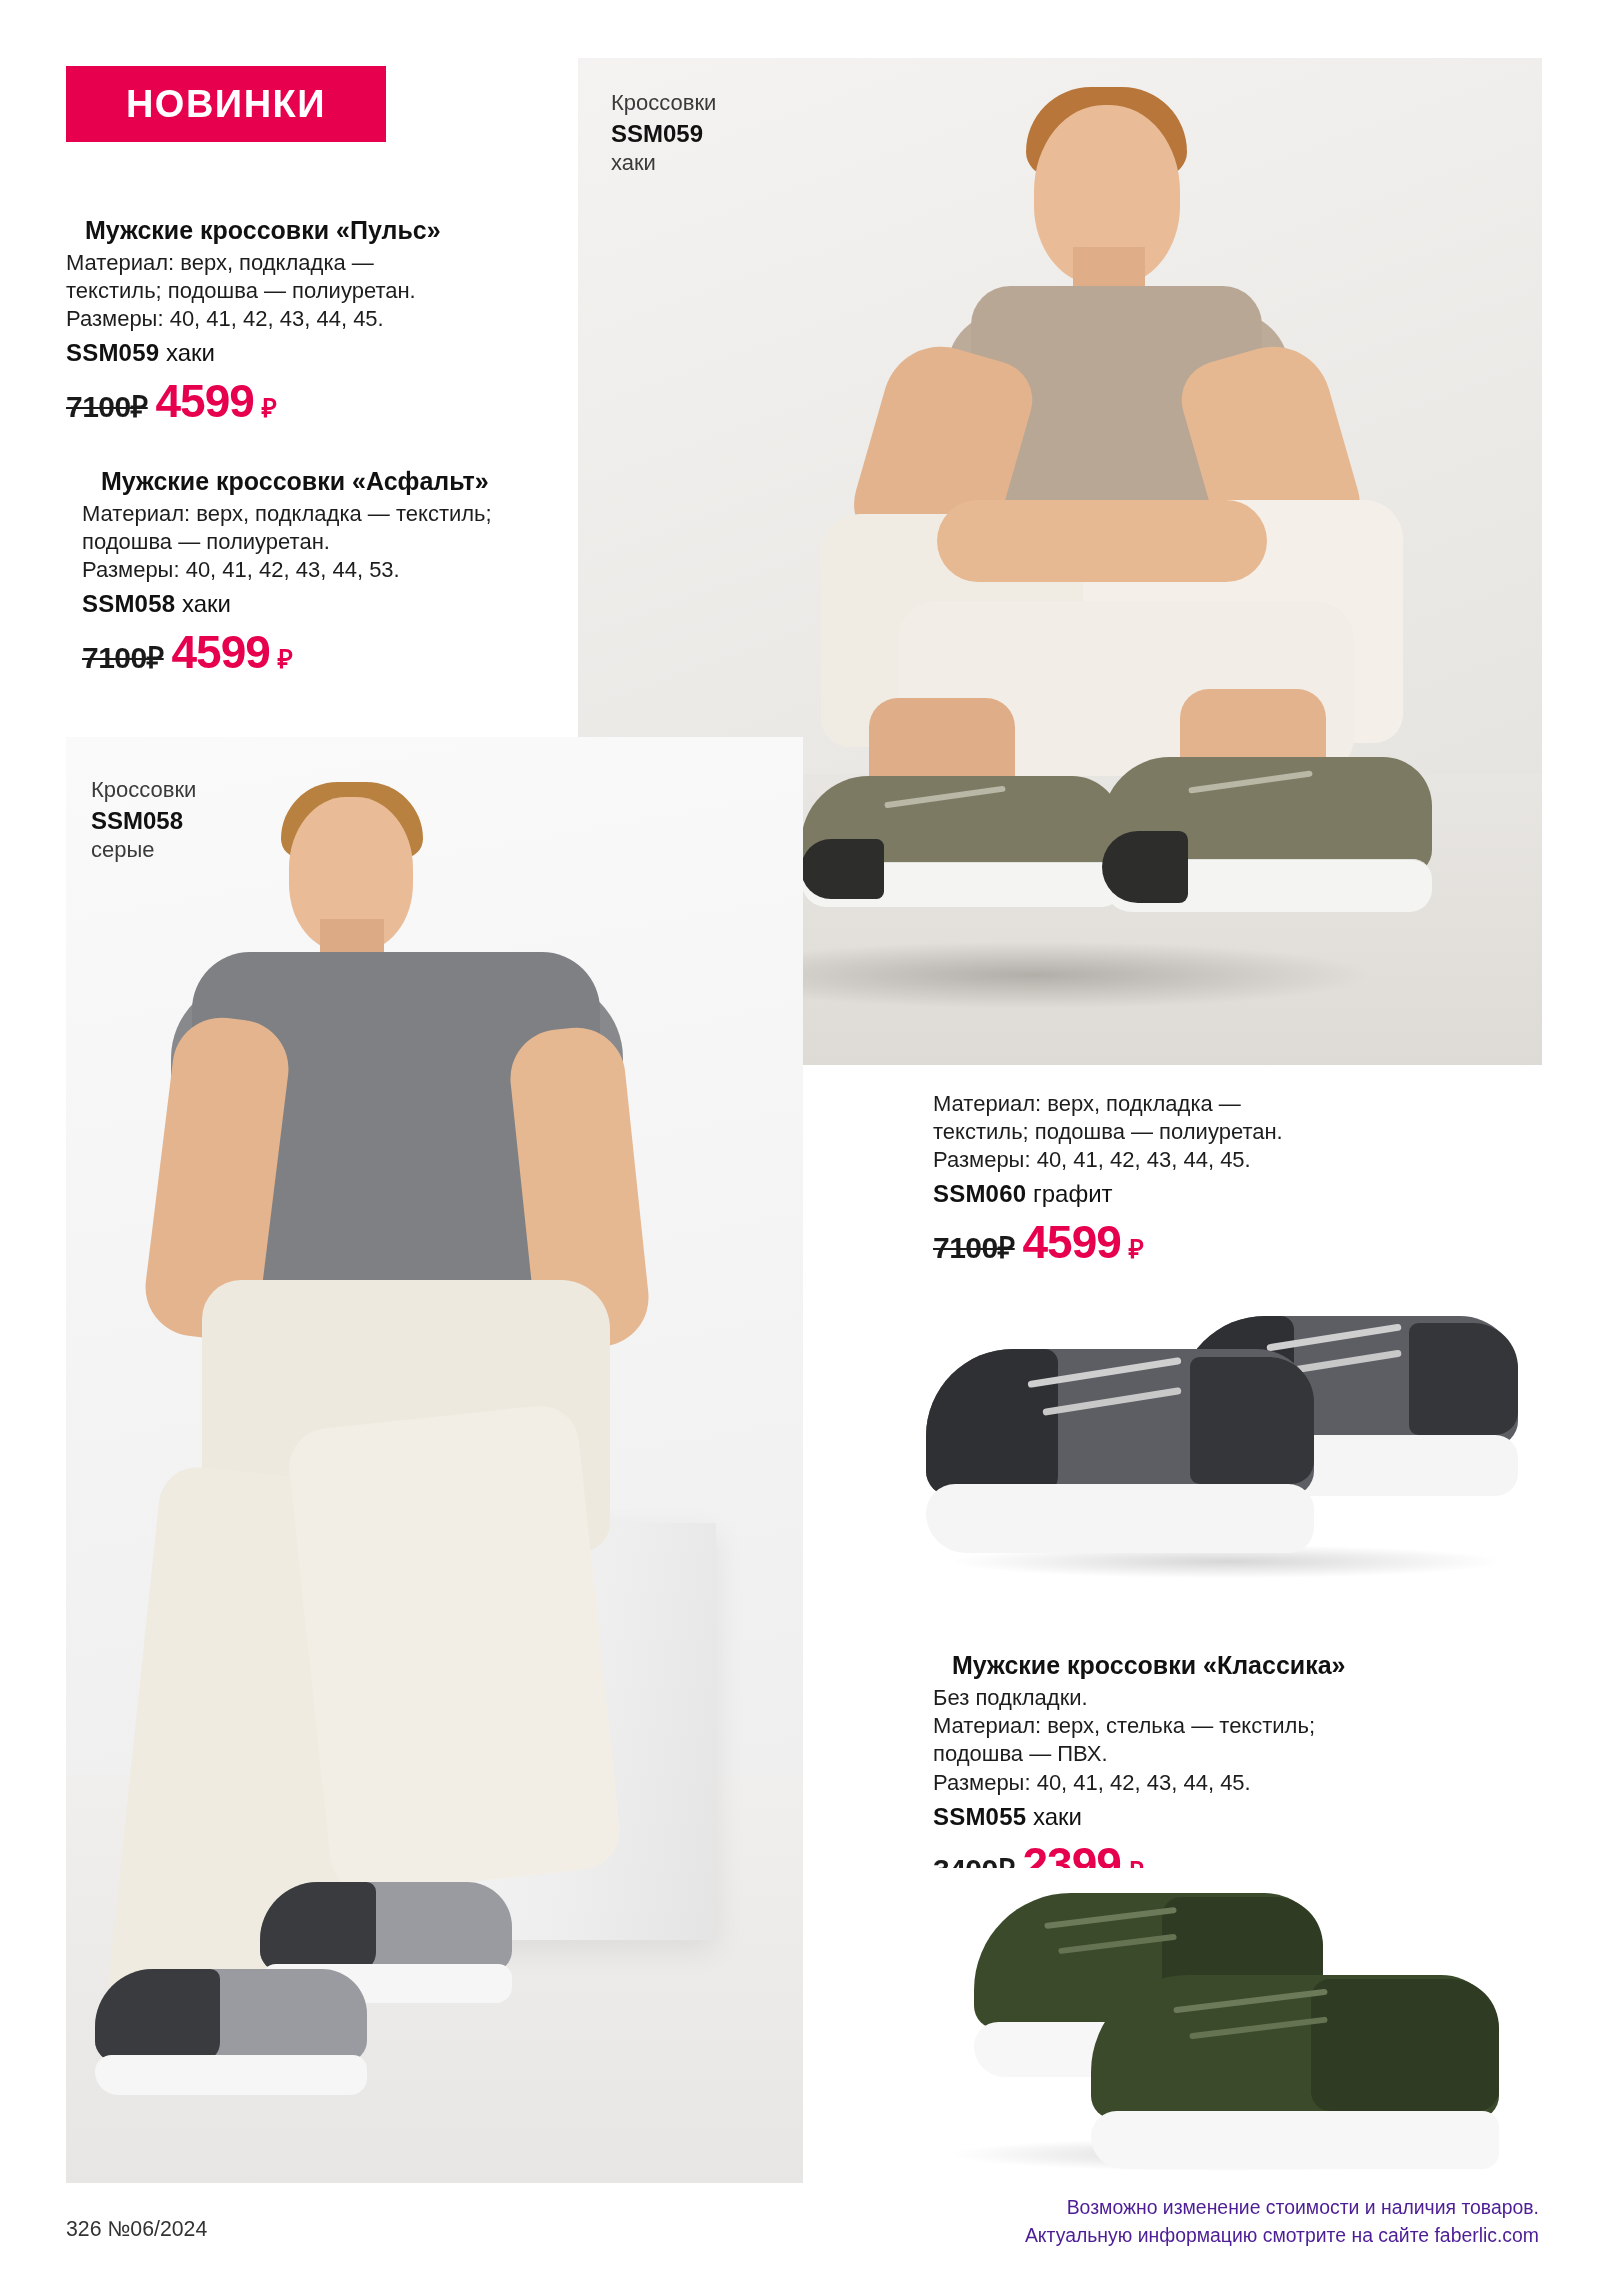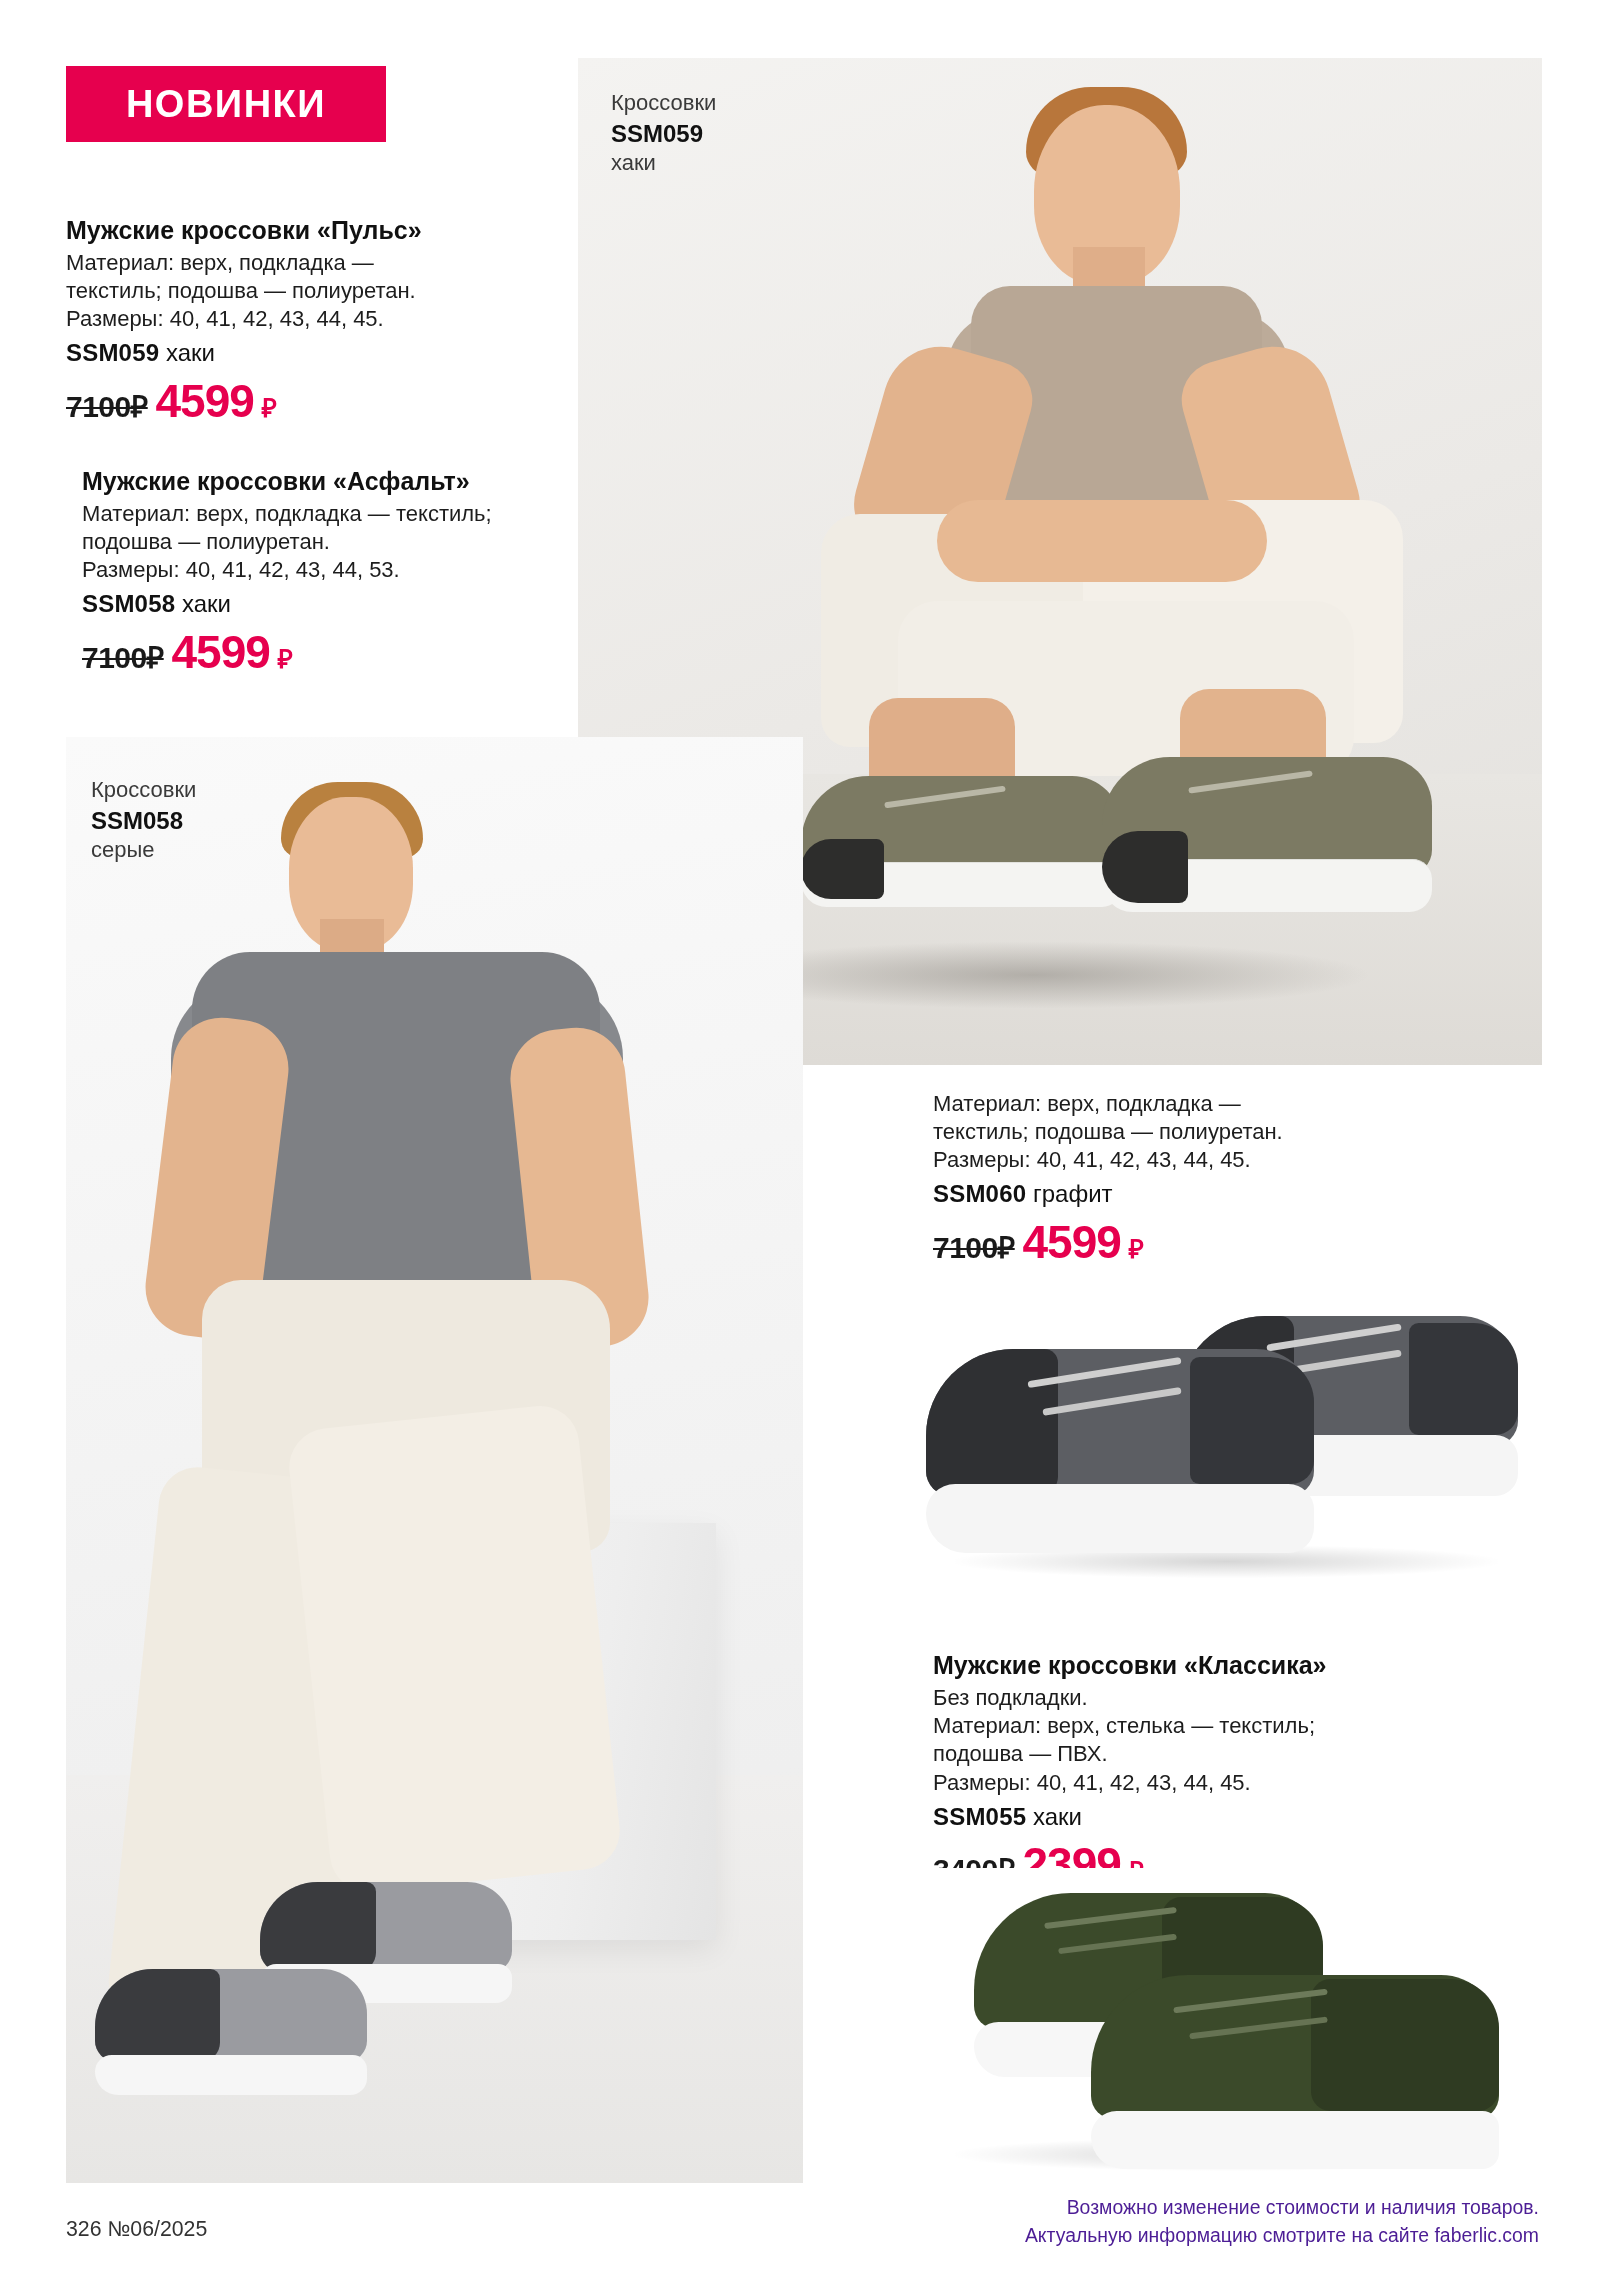--- a/index.html
+++ b/index.html
@@ -40,20 +40,21 @@
   
   .prod {
     position: absolute;
   }
   .prod-title {
     font-size: 25px;
     font-weight: bold;
     line-height: 1.25;
     margin-bottom: 2.9px;
     color: #111;
+    margin-left: 19px;
   }
   .prod-desc {
     font-size: 22px;
     line-height: 1.28;
     color: #1d1d1d;
     white-space: pre-line;
   }
   .prod-code-row {
     margin-top: 5.8px;
     font-size: 24px;
@@ -464,21 +465,21 @@
       <div class="pkb-upper"></div>
       <div class="pkb-dark"></div>
       <div class="pkb-laces"></div>
       <div class="pkb-laces2"></div>
       <div class="pkb-sole"></div>
     </div>
   </div>
 
   <div class="footer-left">
     <span class="page-num">326</span>
-    <span>№06/2025</span>
+    <span>№06/2024</span>
   </div>
   <div class="footer-right">
     <div>Возможно изменение стоимости и наличия товаров.</div>
     <div>Актуальную информацию смотрите на сайте faberlic.com</div>
   </div>
 
 </div>
 
 
 </body></html>

